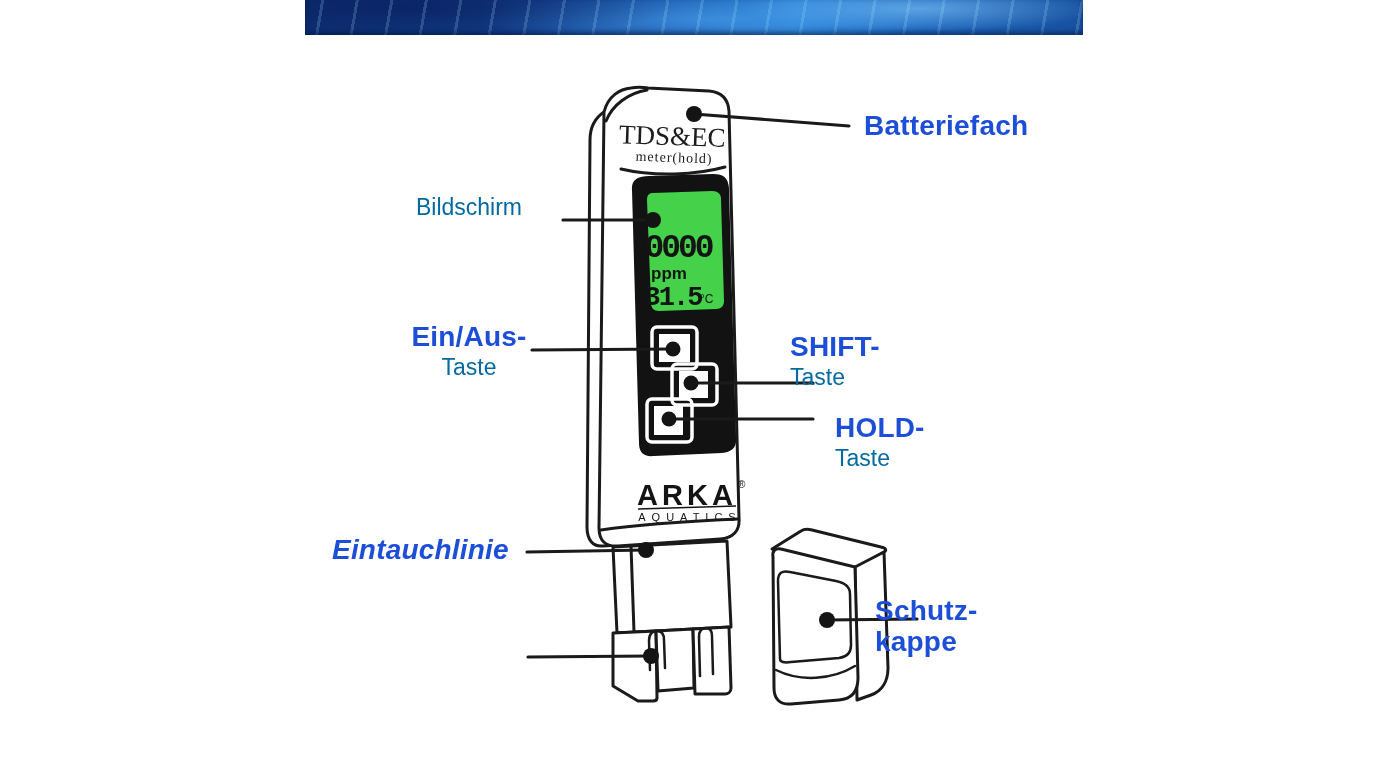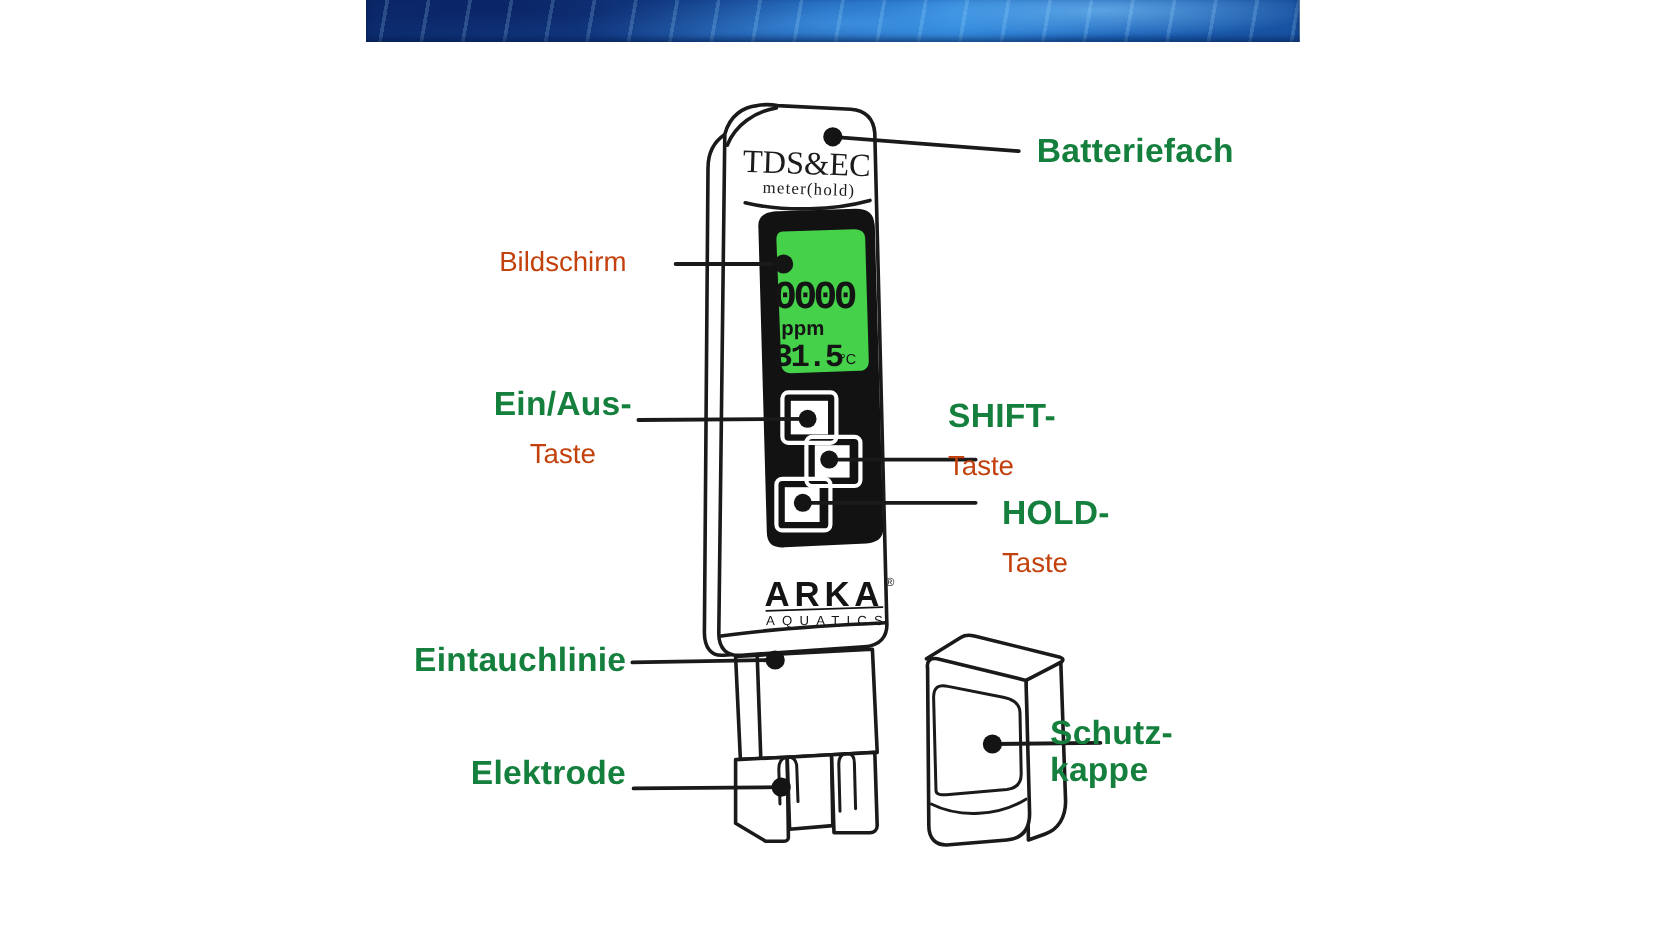--- a/index.html
+++ b/index.html
@@ -12,22 +12,22 @@
     background:
       repeating-linear-gradient(100deg, transparent 0 16px, rgba(170,225,255,.20) 16px 19px, transparent 19px 34px),
       radial-gradient(55% 140% at 14% 20%, rgba(8,28,88,.65), rgba(8,28,88,0) 62%),
       radial-gradient(42% 110% at 52% 55%, rgba(80,170,245,.55), rgba(80,170,245,0) 70%),
       radial-gradient(36% 100% at 79% 25%, rgba(140,210,255,.55), rgba(140,210,255,0) 65%),
       linear-gradient(93deg,#0d2f73 0%,#123a85 22%,#1c5cb0 46%,#2a7fd4 63%,#1e66bd 80%,#17509f 100%);
     box-shadow:inset 0 -3px 5px rgba(2,18,60,.55);
   }
   svg.diagram{position:absolute;left:0;top:0;}
   .callout{position:absolute;}
-  .c-title{font-weight:bold;font-size:28px;line-height:1.12;color:#15803d;letter-spacing:.2px;}
-  .c-sub{font-size:23px;line-height:1.1;color:#c2410c;margin-top:14px;}
+  .c-title{font-weight:bold;font-size:28px;line-height:1.12;color:#1d4ed8;letter-spacing:.2px;}
+  .c-sub{font-size:23px;line-height:1.1;color:#0369a1;margin-top:3px;}
   .center{text-align:center;}
   .rightal{text-align:right;}
 </style>
 </head>
 <body>
 
 <div class="canvas">
 
   <div class="banner"></div>
 
@@ -136,26 +136,25 @@
   <div class="callout" style="left:790px;top:331px;">
     <div class="c-title">SHIFT-</div>
     <div class="c-sub">Taste</div>
   </div>
 
   <div class="callout" style="left:835px;top:412px;">
     <div class="c-title">HOLD-</div>
     <div class="c-sub">Taste</div>
   </div>
 
-  <div class="callout rightal" style="left:345px;top:534px;width:165px;white-space:nowrap;">
+  <div class="callout rightal" style="left:332px;top:534px;width:165px;white-space:nowrap;font-style:italic;">
     <div class="c-title">Eintauchlinie</div>
   </div>
 
   <div class="callout center" style="left:357px;top:628px;width:200px;white-space:nowrap;">
-    <div class="c-title">Elektrode</div>
   </div>
 
   <div class="callout" style="left:875px;top:595px;">
     <div class="c-title">Schutz-</div>
     <div class="c-title">kappe</div>
   </div>
 
 </div>
 
 </body></html>

